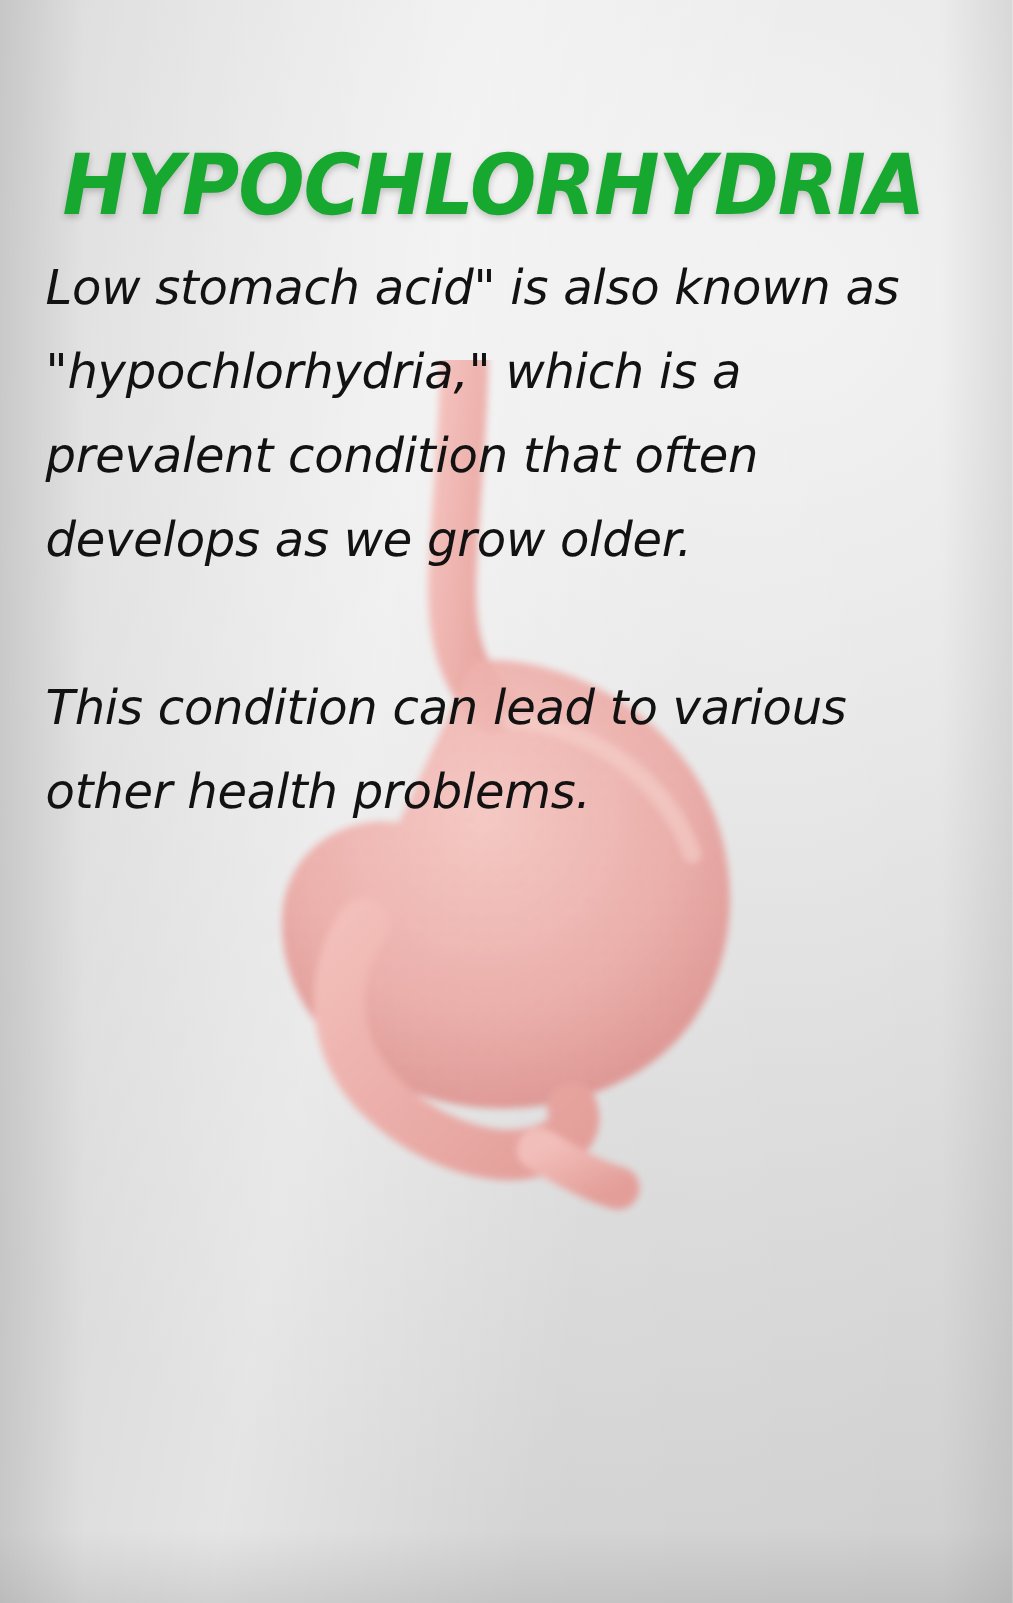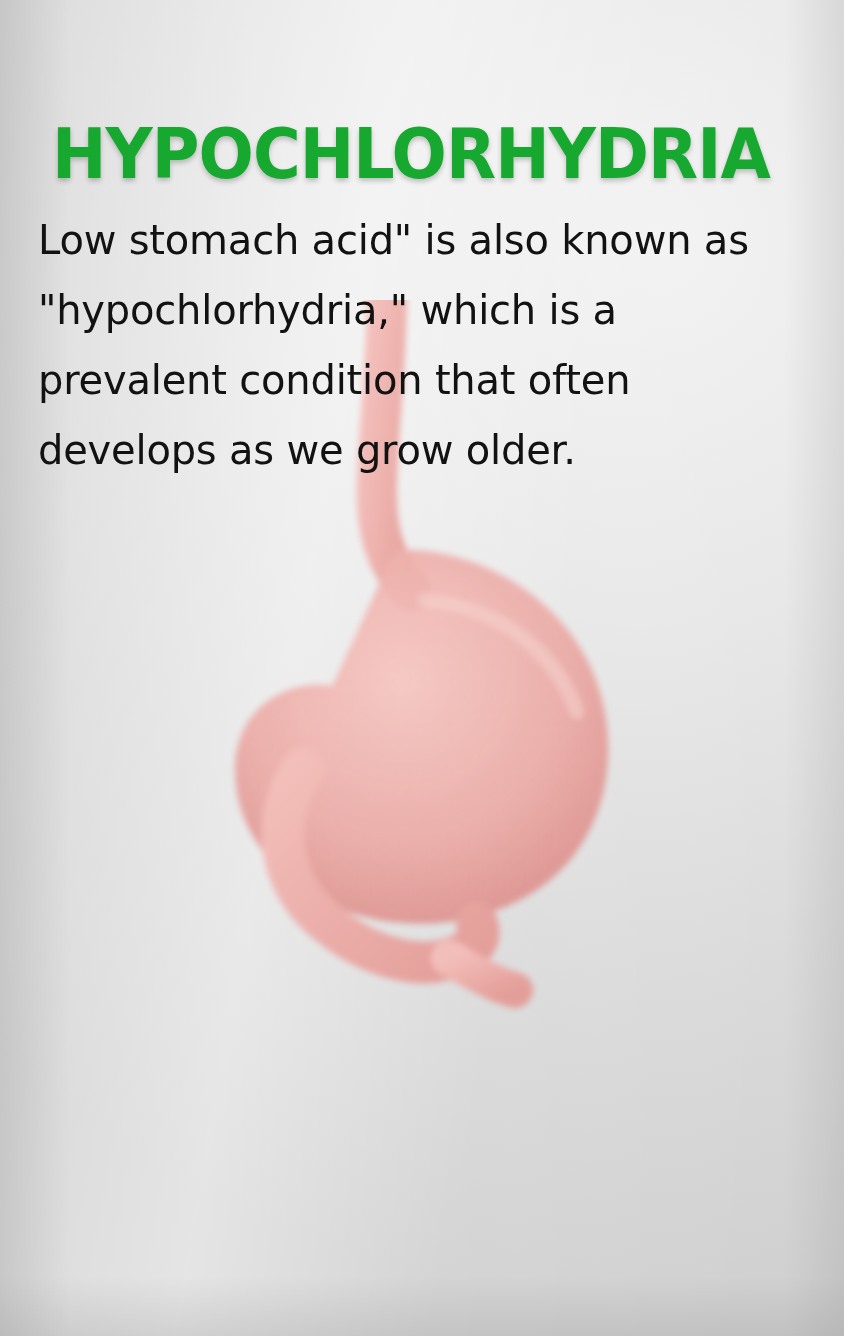--- a/index.html
+++ b/index.html
@@ -15,20 +15,21 @@
   }
 
   .poster {
     position: relative;
     width: 844px;
     height: 1336px;
     overflow: hidden;
     background:
       radial-gradient(ellipse 120% 80% at 78% 18%, #f2f2f2 0%, #e7e7e7 35%, #d9d9d9 70%, #cfcfcf 100%),
       linear-gradient(125deg, #c9c9c9 0%, #d8d8d8 30%, #ececec 55%, #d6d6d6 80%, #c6c6c6 100%);
+    font-style: italic;
   }
 
   
   .bg-sheen {
     position: absolute;
     inset: 0;
     background:
       linear-gradient(100deg, rgba(255,255,255,0.00) 0%, rgba(255,255,255,0.45) 38%, rgba(255,255,255,0.10) 62%, rgba(255,255,255,0.00) 100%);
     pointer-events: none;
   }
@@ -155,15 +156,16 @@
 
       <path d="M330 300 C400 306, 460 350, 482 412" stroke="#f8d3ce" stroke-width="14" fill="none" opacity="0.55" stroke-linecap="round"></path>
     </g>
   </svg>
 
   <div class="content">
     <h1 class="title">HYPOCHLORHYDRIA</h1>
 
     <div class="body-text">
       <p class="para">Low stomach acid" is also known as "hypochlorhydria," which is a prevalent condition that often develops as we grow older.</p>
+      <p class="para">This condition can lead to various other health problems.</p>
     </div>
   </div>
 </div>
 
 </body></html>

